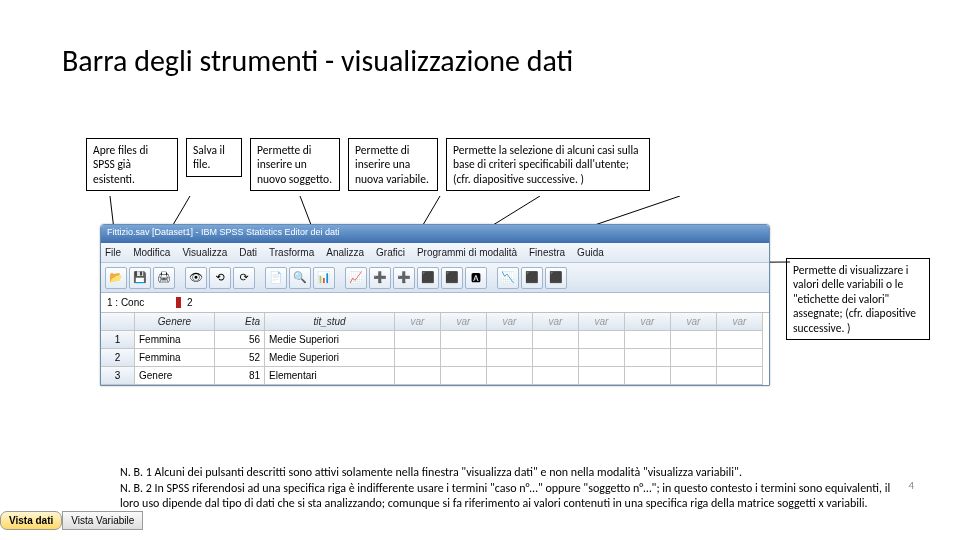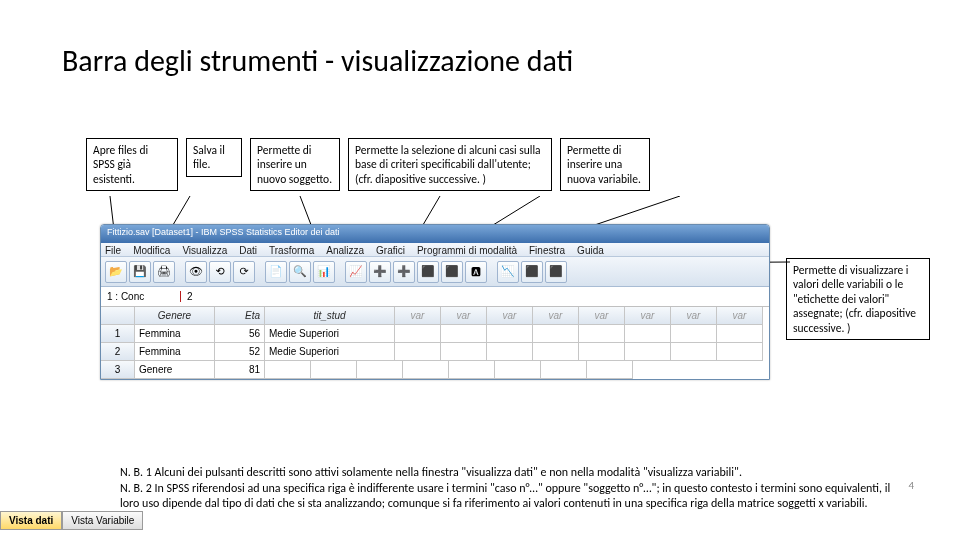--- a/index.html
+++ b/index.html
@@ -9,57 +9,57 @@
   .callout { border: 1.5px solid #000; padding: 4px 6px; font-size: 11.5px; line-height: 1.25; }
   .callout.c1 { width: 92px; }
   .callout.c2 { width: 56px; }
   .callout.c3 { width: 148px; }
   .callout.c4 { width: 90px; }
   .callout.c5 { width: 90px; }
   .callout.c6 { width: 204px; }
   .callout.c7 { position: absolute; top: 258px; right: 30px; width: 144px; border: 1.5px solid #000; padding: 4px 6px; font-size: 11.5px; line-height: 1.25; }
   .spss-window { position: absolute; top: 224px; left: 100px; width: 670px; border: 1px solid #6a8caf; border-radius: 4px 4px 0 0; overflow: hidden; font-family: Tahoma, Arial, sans-serif; font-size: 10px; box-shadow: 0 0 2px rgba(0,0,0,0.3); }
   .spss-titlebar { height: 18px; background: linear-gradient(#7aa7d8,#3d6fad); color: #fff; padding: 2px 6px; font-size: 9px; white-space: nowrap; overflow: hidden; }
-  .spss-menubar { height: 14px; background: linear-gradient(#f5f8fd,#e1e9f3); border-bottom: 1px solid #b8c8dc; display: flex; align-items: flex-end; padding: 0 4px; gap: 12px; font-size: 10px; color: #1a1a1a; }
+  .spss-menubar { height: 20px; background: linear-gradient(#f5f8fd,#e1e9f3); border-bottom: 1px solid #b8c8dc; display: flex; align-items: center; padding: 0 4px; gap: 12px; font-size: 10px; color: #1a1a1a; }
   .spss-menubar span { cursor: default; }
   .spss-toolbar { height: 30px; background: linear-gradient(#f2f6fb,#d8e3ef); border-bottom: 1px solid #a8bcd4; display: flex; align-items: center; padding: 0 4px; gap: 2px; }
   .tbtn { width: 22px; height: 22px; border: 1px solid #9fb4cf; border-radius: 2px; background: linear-gradient(#fdfefe,#e3ecf5); display: flex; align-items: center; justify-content: center; font-size: 11px; }
   .tbtn.sep { border: none; background: none; width: 6px; }
   .spss-cellbar { height: 20px; background: #fff; border-bottom: 1px solid #c0c0c0; display: flex; align-items: center; font-size: 10px; }
-  .cell-addr { width: 80px; padding: 0 6px; border-right: 1px solid #b91c1c; }
+  .cell-addr { width: 80px; padding: 0 6px; border-right: 5px solid #b91c1c; }
   .cell-val { flex: 1; padding: 0 6px; }
   .spss-grid { background: #fff; }
   .grid-head, .grid-row { display: flex; }
   .gh, .gc { border-right: 1px solid #c6c6c6; border-bottom: 1px solid #c6c6c6; height: 18px; line-height: 18px; padding: 0 4px; font-size: 10px; }
   .gh { background: linear-gradient(#f6f9fc,#dde6f0); text-align: center; color: #2a2a2a; font-style: italic; }
   .gh.dim { color: #9a9a9a; }
   .gc.rowh { background: linear-gradient(#f6f9fc,#dde6f0); text-align: center; width: 34px; }
   .col-rowh { width: 34px; }
   .col1 { width: 80px; }
   .col2 { width: 50px; text-align: right; }
   .col3 { width: 130px; }
   .col-var { width: 46px; }
   .tabs { position: absolute; left: 0; bottom: 10px; display: flex; font-size: 10px; font-family: Tahoma, Arial, sans-serif; }
   .tab { padding: 3px 8px; border: 1px solid #9a9a9a; background: linear-gradient(#fafafa,#dedede); }
-  .tab.active { background: linear-gradient(#fff6d1,#ffd968); font-weight: bold; }
+  .tab.active { background: linear-gradient(#fff6d1,#ffd968); font-weight: bold; border-radius: 7px; }
   .notes { position: absolute; left: 120px; bottom: 28px; right: 60px; font-size: 12px; line-height: 1.3; }
   .page-num { position: absolute; right: 46px; bottom: 48px; font-size: 11px; color: #888; }
   svg.leader { position: absolute; pointer-events: none; }
 </style>
 </head>
 <body>
 
 <div class="title">Barra degli strumenti - visualizzazione dati</div>
 
 <div class="callouts">
   <div class="callout c1">Apre files di SPSS già esistenti.</div>
   <div class="callout c2">Salva il file.</div>
   <div class="callout c4">Permette di inserire un nuovo soggetto.</div>
+  <div class="callout c5">Permette di inserire una nuova variabile.</div>
   <div class="callout c6">Permette la selezione di alcuni casi sulla base di criteri specificabili dall'utente; (cfr. diapositive successive. )</div>
-  <div class="callout c5">Permette di inserire una nuova variabile.</div>
 </div>
 <div class="callout c7">Permette di visualizzare i valori delle variabili o le "etichette dei valori" assegnate; (cfr. diapositive successive. )</div>
 
 <svg class="leader" style="top:196px;left:0;width:960px;height:80px">
   <line x1="110" y1="0" x2="118" y2="68" stroke="#000" stroke-width="1"></line>
   <line x1="190" y1="0" x2="150" y2="68" stroke="#000" stroke-width="1"></line>
   <line x1="300" y1="0" x2="326" y2="68" stroke="#000" stroke-width="1"></line>
   <line x1="440" y1="0" x2="400" y2="68" stroke="#000" stroke-width="1"></line>
   <line x1="540" y1="0" x2="430" y2="68" stroke="#000" stroke-width="1"></line>
   <line x1="680" y1="0" x2="480" y2="68" stroke="#000" stroke-width="1"></line>
@@ -148,20 +148,21 @@
         <div class="gc col-var"></div>
         <div class="gc col-var"></div>
         <div class="gc col-var"></div>
         <div class="gc col-var"></div>
         <div class="gc col-var"></div>
     </div>
     <div class="grid-row">
       <div class="gc rowh">3</div>
       <div class="gc col1">Genere</div>
       <div class="gc col2">81</div>
+      <div class="gc col3">Elementari</div>
       <div class="gc col-var"></div>
         <div class="gc col-var"></div>
         <div class="gc col-var"></div>
         <div class="gc col-var"></div>
         <div class="gc col-var"></div>
         <div class="gc col-var"></div>
         <div class="gc col-var"></div>
         <div class="gc col-var"></div>
     </div>
   </div>

